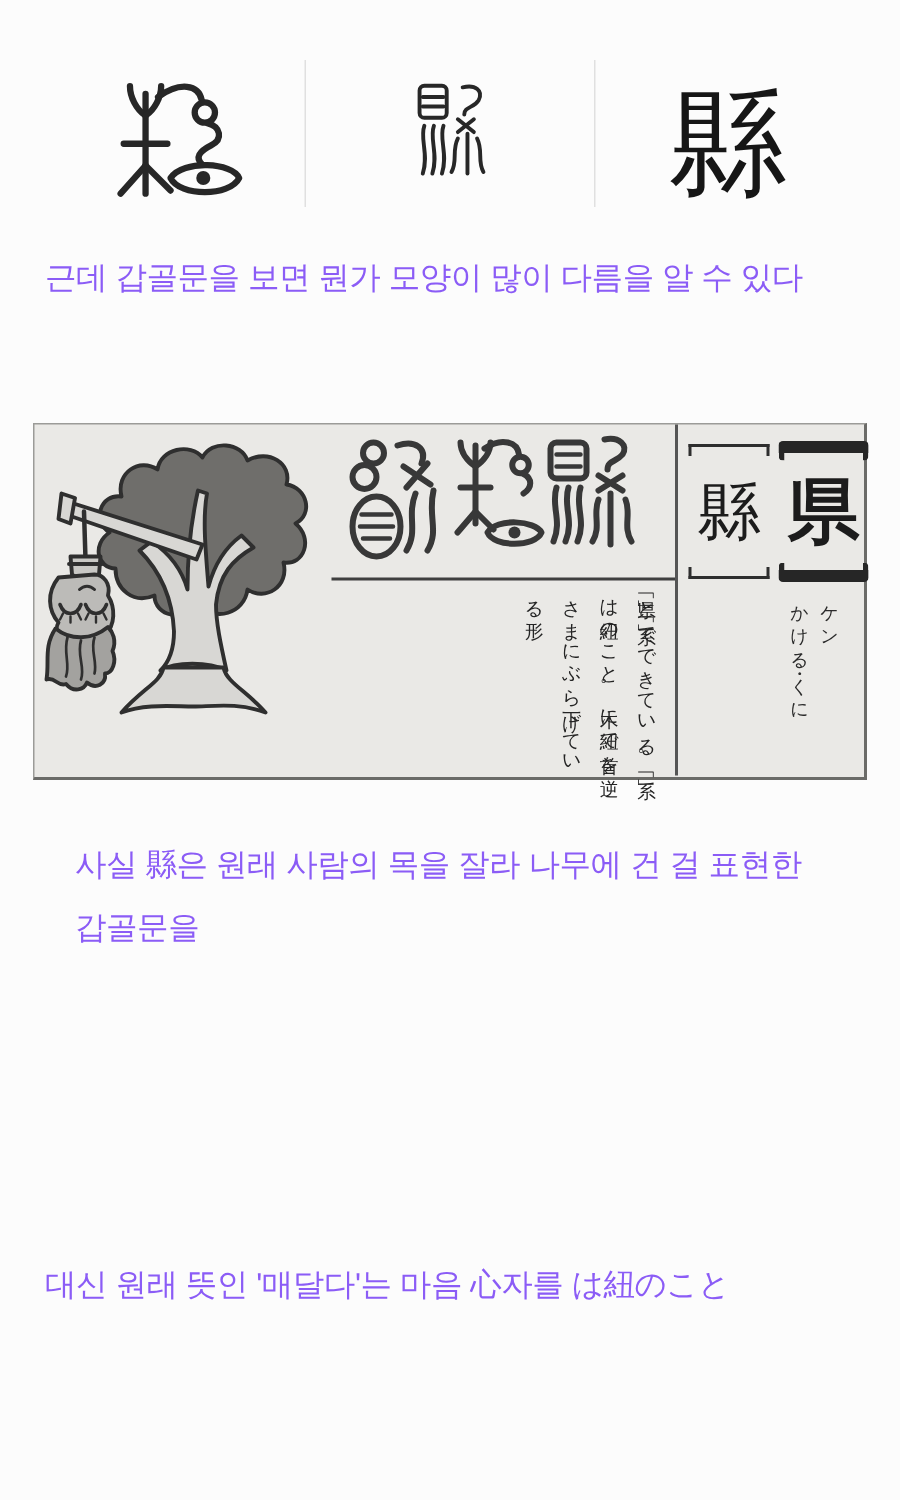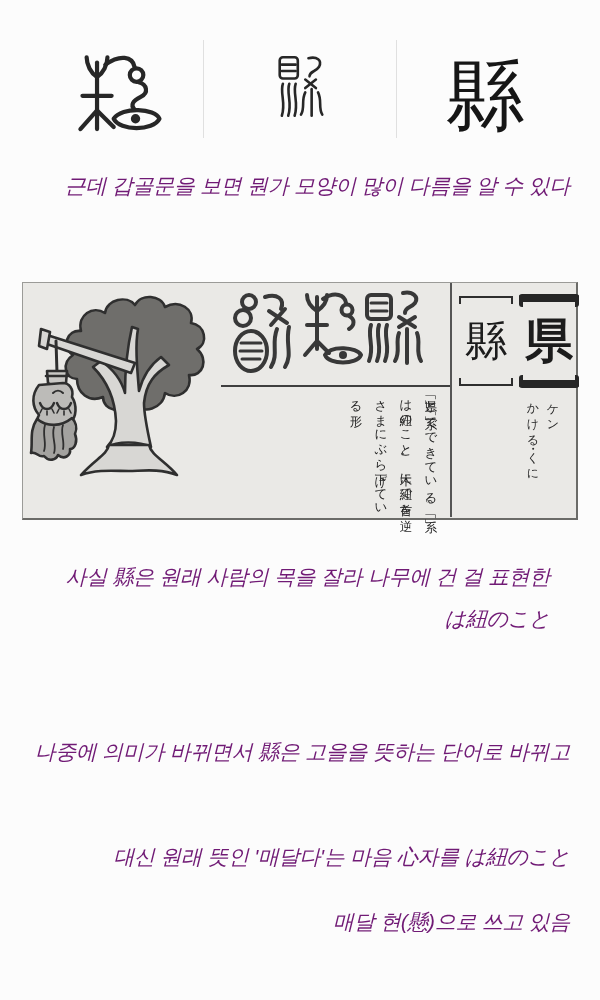--- a/index.html
+++ b/index.html
@@ -10,22 +10,22 @@
   
   .strip-divider { position:absolute; top:40px; height:98px; width:1px; background:#e0e0e0; }
   .divider-1 { left:203px; } .divider-2 { left:396px; }
   .glyph-svg { position:absolute; }
   .glyph-oracle { left:70px; top:52px; }
   .glyph-seal { left:276px; top:54px; }
   .glyph-modern { position:absolute; left:415px; top:50px; width:140px; text-align:center;
     font-family:"Liberation Serif","DejaVu Serif",serif; font-size:78px; line-height:92px; color:#161616; }
 
   
-  .ktext { position:absolute; left:30px; width:540px; text-align:right; color:#701a75;
-    font-size:21px; line-height:42px; letter-spacing:-0.3px;font-style:italic; }
+  .ktext { position:absolute; left:30px; width:540px; text-align:left; color:#8b5cf6;
+    font-size:21px; line-height:42px; letter-spacing:-0.3px; }
   .caption { top:165px; }
   .p1 { top:556px; left:50px; width:500px; }
   .p2 { top:656px; }
   .p3 { top:731px; }
   .p4 { top:836px; }
   .p5 { top:901px; }
 
   
   .scan { position:absolute; left:22px; top:282px; width:556px; height:238px;
     background:#eae9e6; border:1px solid #9b9b98; border-right:2px solid #6b6b68; border-bottom:2px solid #6b6b68; }
@@ -168,18 +168,16 @@
       <div class="char">県</div>
       <div class="br br-bot"></div>
     </div>
 
     <div class="reading">
       <div>ケン</div>
       <div>かける・くに</div>
     </div>
   </div>
 
-  <div class="ktext p1">사실 縣은 원래 사람의 목을 잘라 나무에 건 걸 표현한 は紐のこと</div>
-  <div class="ktext p3">나중에 의미가 바뀌면서 縣은 고을을 뜻하는 단어로 바뀌고</div>
+  <div class="ktext p1">사실 縣은 원래 사람의 목을 잘라 나무에 건 걸 표현한 갑골문을</div>
   <div class="ktext p4">대신 원래 뜻인 '매달다'는 마음 心자를 は紐のこと</div>
-  <div class="ktext p5">매달 현(懸)으로 쓰고 있음</div>
 
 </div>
 
 </body></html>

